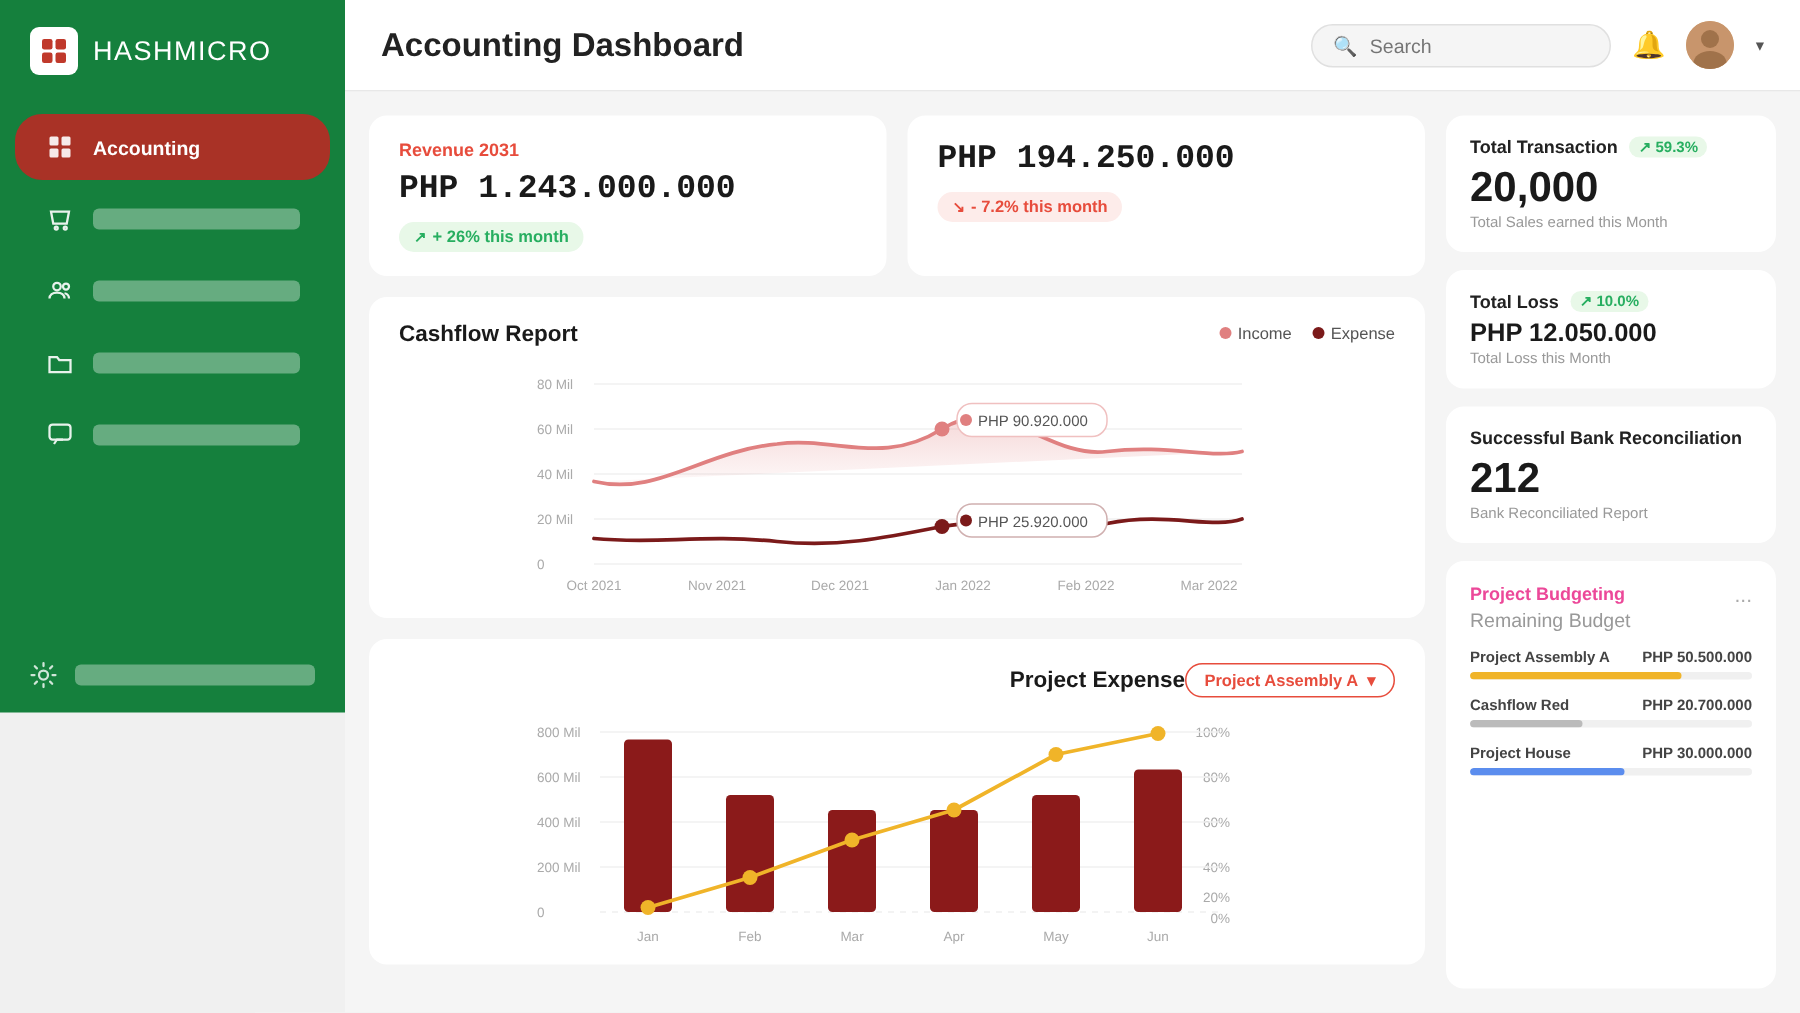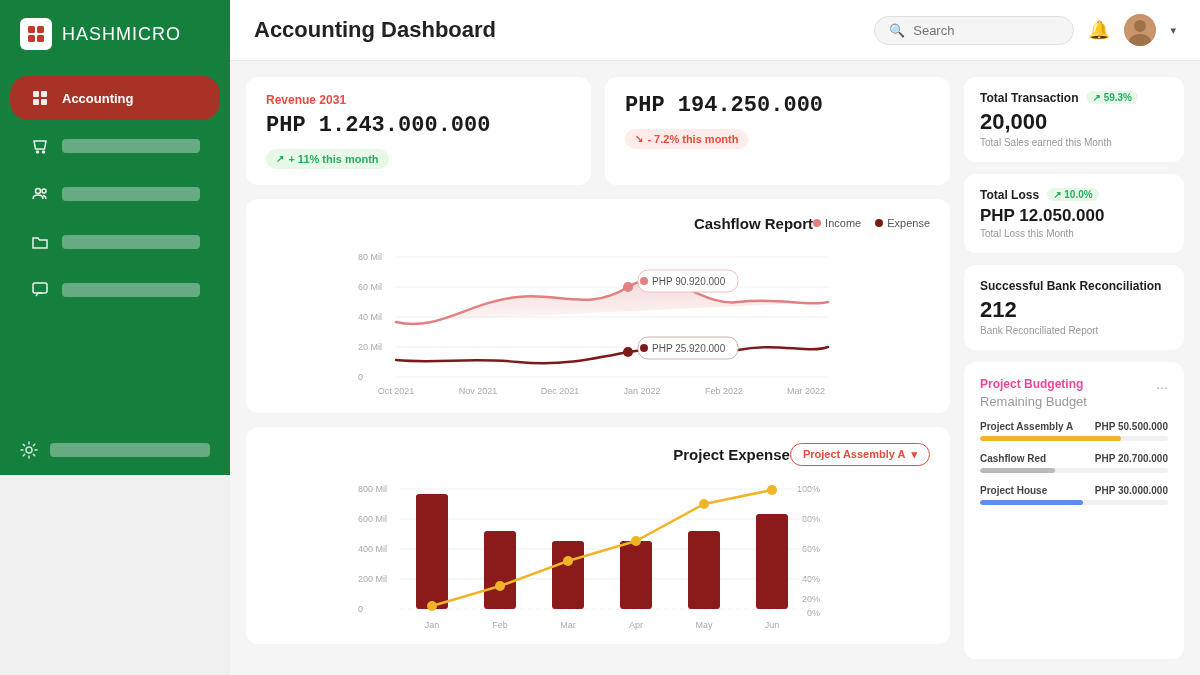--- a/index.html
+++ b/index.html
@@ -201,21 +201,21 @@
 
     
     .chart-card {
       background: white;
       border-radius: 12px;
       padding: 16px 20px;
     }
     .chart-header {
       display: flex;
       align-items: center;
-      justify-content: flex-end;
+      justify-content: space-between;
       margin-bottom: 10px;
     }
     .chart-title {
       font-size: 15px;
       font-weight: 700;
       color: #1a1a1a;
     }
     .chart-legend {
       display: flex;
       gap: 14px;
@@ -283,21 +283,21 @@
     .stat-badge {
       font-size: 10px;
       font-weight: 700;
       color: #27ae60;
       background: #e8f8e8;
       padding: 1px 6px;
       border-radius: 10px;
     }
     .stat-badge.loss { color: #27ae60; }
     .stat-value {
-      font-size: 22px;
+      font-size: 28px;
       font-weight: 800;
       color: #1a1a1a;
       margin-bottom: 2px;
     }
     .stat-sub {
       font-size: 10px;
       color: #999;
     }
 
     .budget-card {
@@ -467,21 +467,21 @@
   <div class="dashboard-body">
 
     <div class="left-panel">
 
       <div class="top-cards">
         <div class="card">
           <div class="card-label">Revenue 2031</div>
           <div class="card-value">PHP 1.243.000.000</div>
           <span class="card-badge badge-green">
             <span style="font-size:10px">↗</span>
-            <span>+ 11% this month</span>
+            <span>+ 26% this month</span>
           </span>
         </div>
         <div class="card">
           <div class="card-value">PHP 194.250.000</div>
           <span class="card-badge badge-red">
             <span style="font-size:10px">↘</span>
             <span>- 7.2% this month</span>
           </span>
         </div>
       </div>

